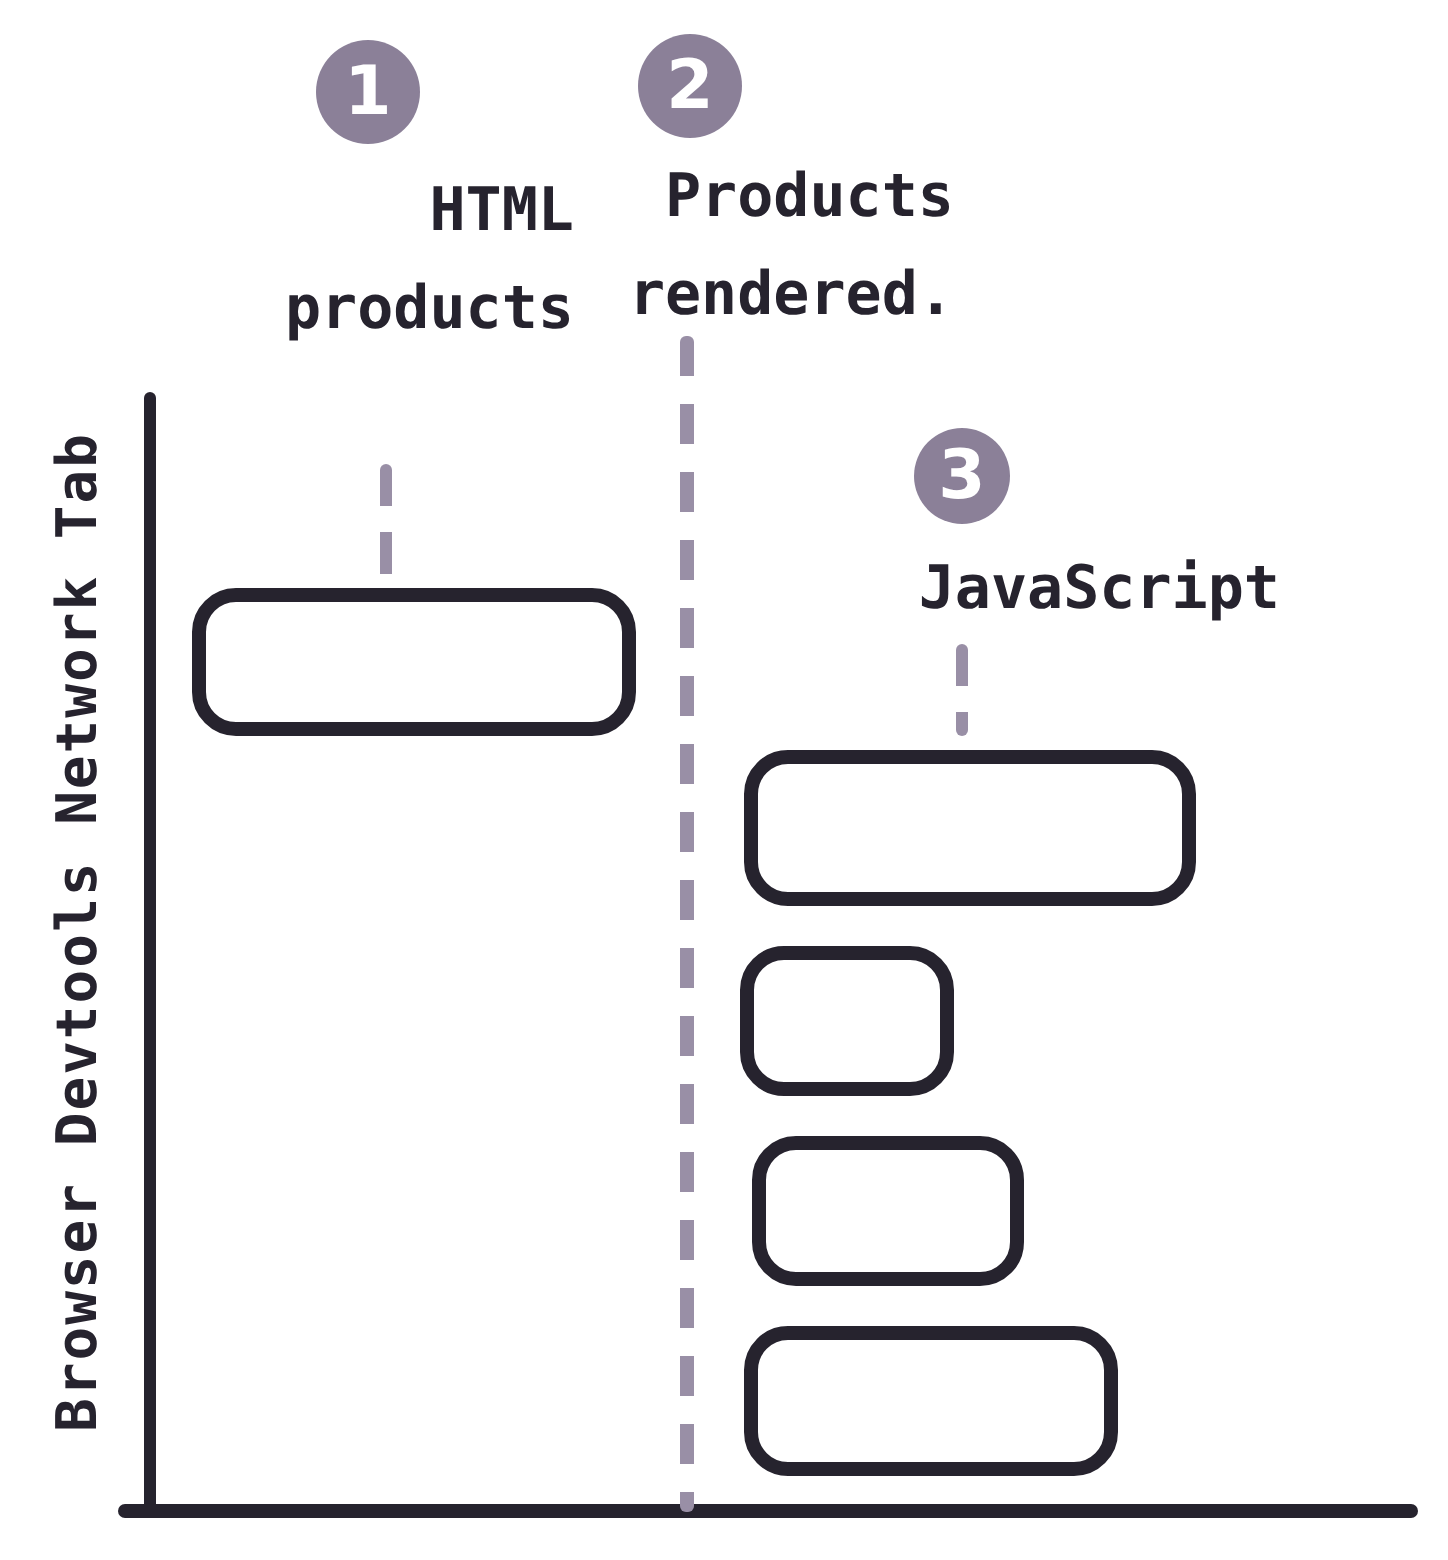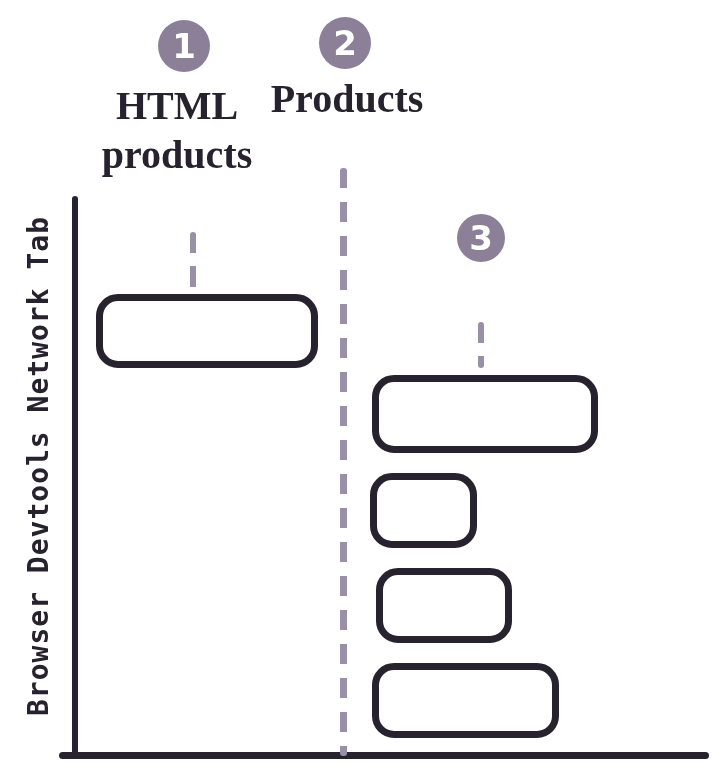--- a/index.html
+++ b/index.html
@@ -36,26 +36,25 @@
     font-family: "DejaVu Sans", sans-serif;
     font-weight: 700;
     font-size: 34px;
     line-height: 1;
   }
   
   .label {
     position: absolute;
     color: var(--color-ink);
     font-weight: 700;
-    font-size: 40px;
+    font-size: 30px;
     line-height: 49px;
-    text-align: center;
+    text-align: right;
     letter-spacing: 0px;
     white-space: nowrap;
-    font-family: Liberation Serif, serif;
   }
   .label-1 { left: 67px;  top: 81px;  width: 220px; }
   .label-2 { left: 217px; top: 74px;  width: 260px; }
   .label-3 { left: 380px; top: 270px; width: 260px; }
   
   .axis { position: absolute; background: var(--color-ink); }
   .axis-y { left: 72px; top: 196px; width: 6px; height: 562px; border-radius: 3px; }
   .axis-x { left: 59px; top: 752px; width: 650px; height: 7px; border-radius: 4px; }
   .y-axis-label {
     position: absolute;
@@ -127,24 +126,28 @@
     <div class="label-line">HTML</div>
     <div class="label-line">products</div>
   </div>
   <div class="connector connector-1"></div>
 
   <div class="badge badge-2">
     <span class="badge-num">2</span>
   </div>
   <div class="label label-2">
     <div class="label-line">Products</div>
+    <div class="label-line">rendered.</div>
   </div>
 
   <div class="badge badge-3">
     <span class="badge-num">3</span>
+  </div>
+  <div class="label label-3">
+    <div class="label-line">JavaScript</div>
   </div>
   <div class="connector connector-3"></div>
 
   <div class="request-box box-1"></div>
   <div class="request-box box-2"></div>
   <div class="request-box box-3"></div>
   <div class="request-box box-4"></div>
   <div class="request-box box-5"></div>
 
 </div>

